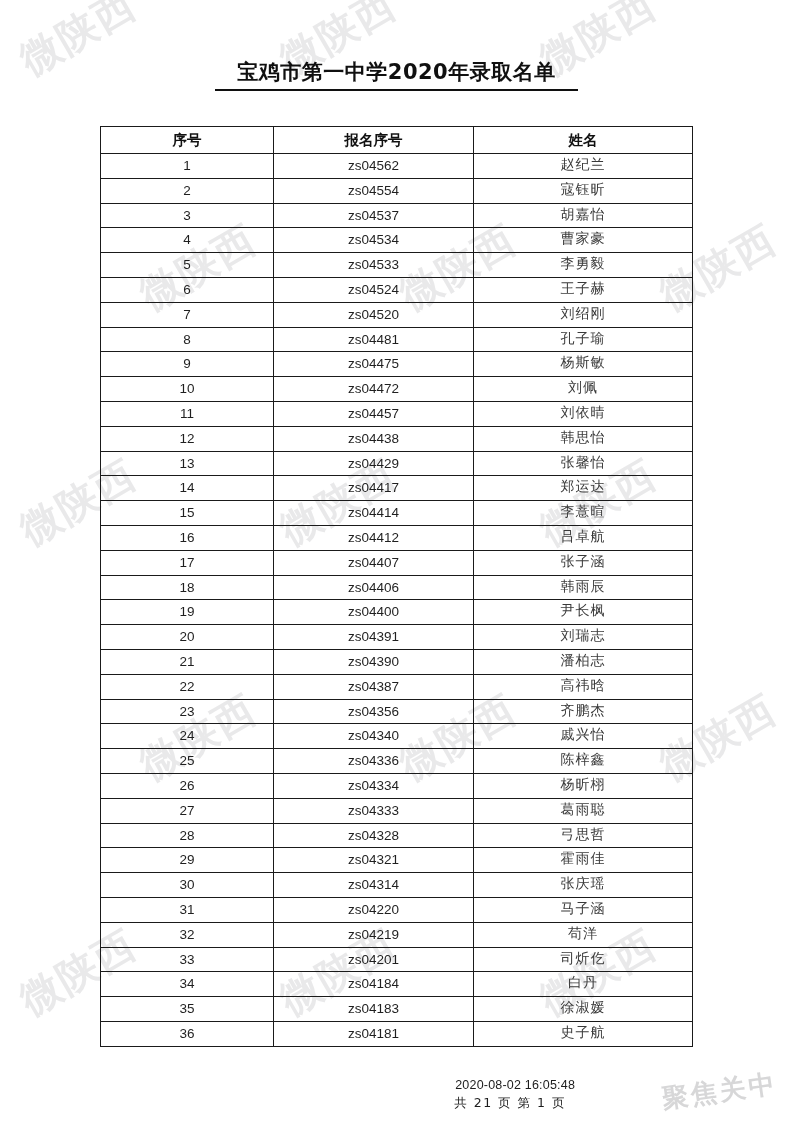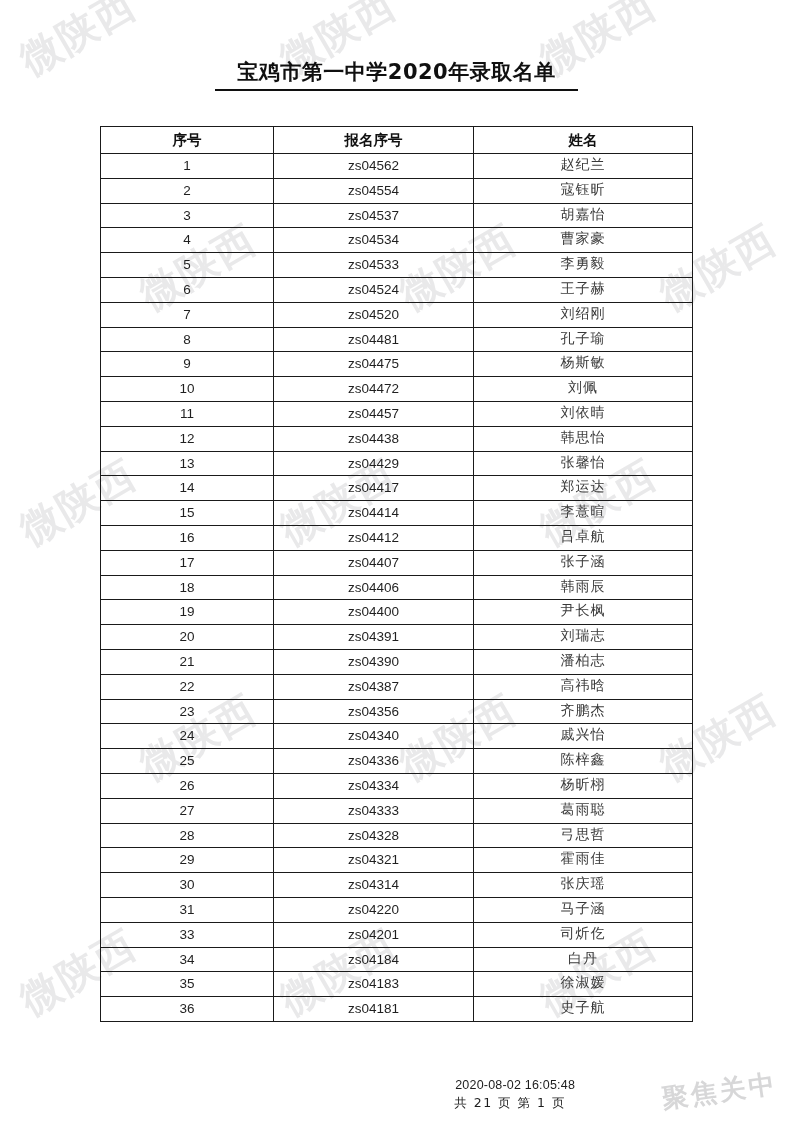--- a/index.html
+++ b/index.html
@@ -340,20 +340,25 @@
           <td class="cell-index">30</td>
           <td class="cell-regno">zs04314</td>
           <td class="cell-name">张庆瑶</td>
         </tr>
         <tr>
           <td class="cell-index">31</td>
           <td class="cell-regno">zs04220</td>
           <td class="cell-name">马子涵</td>
         </tr>
         <tr>
+          <td class="cell-index">32</td>
+          <td class="cell-regno">zs04219</td>
+          <td class="cell-name">苟洋</td>
+        </tr>
+        <tr>
           <td class="cell-index">33</td>
           <td class="cell-regno">zs04201</td>
           <td class="cell-name">司炘仡</td>
         </tr>
         <tr>
           <td class="cell-index">34</td>
           <td class="cell-regno">zs04184</td>
           <td class="cell-name">白丹</td>
         </tr>
         <tr>

